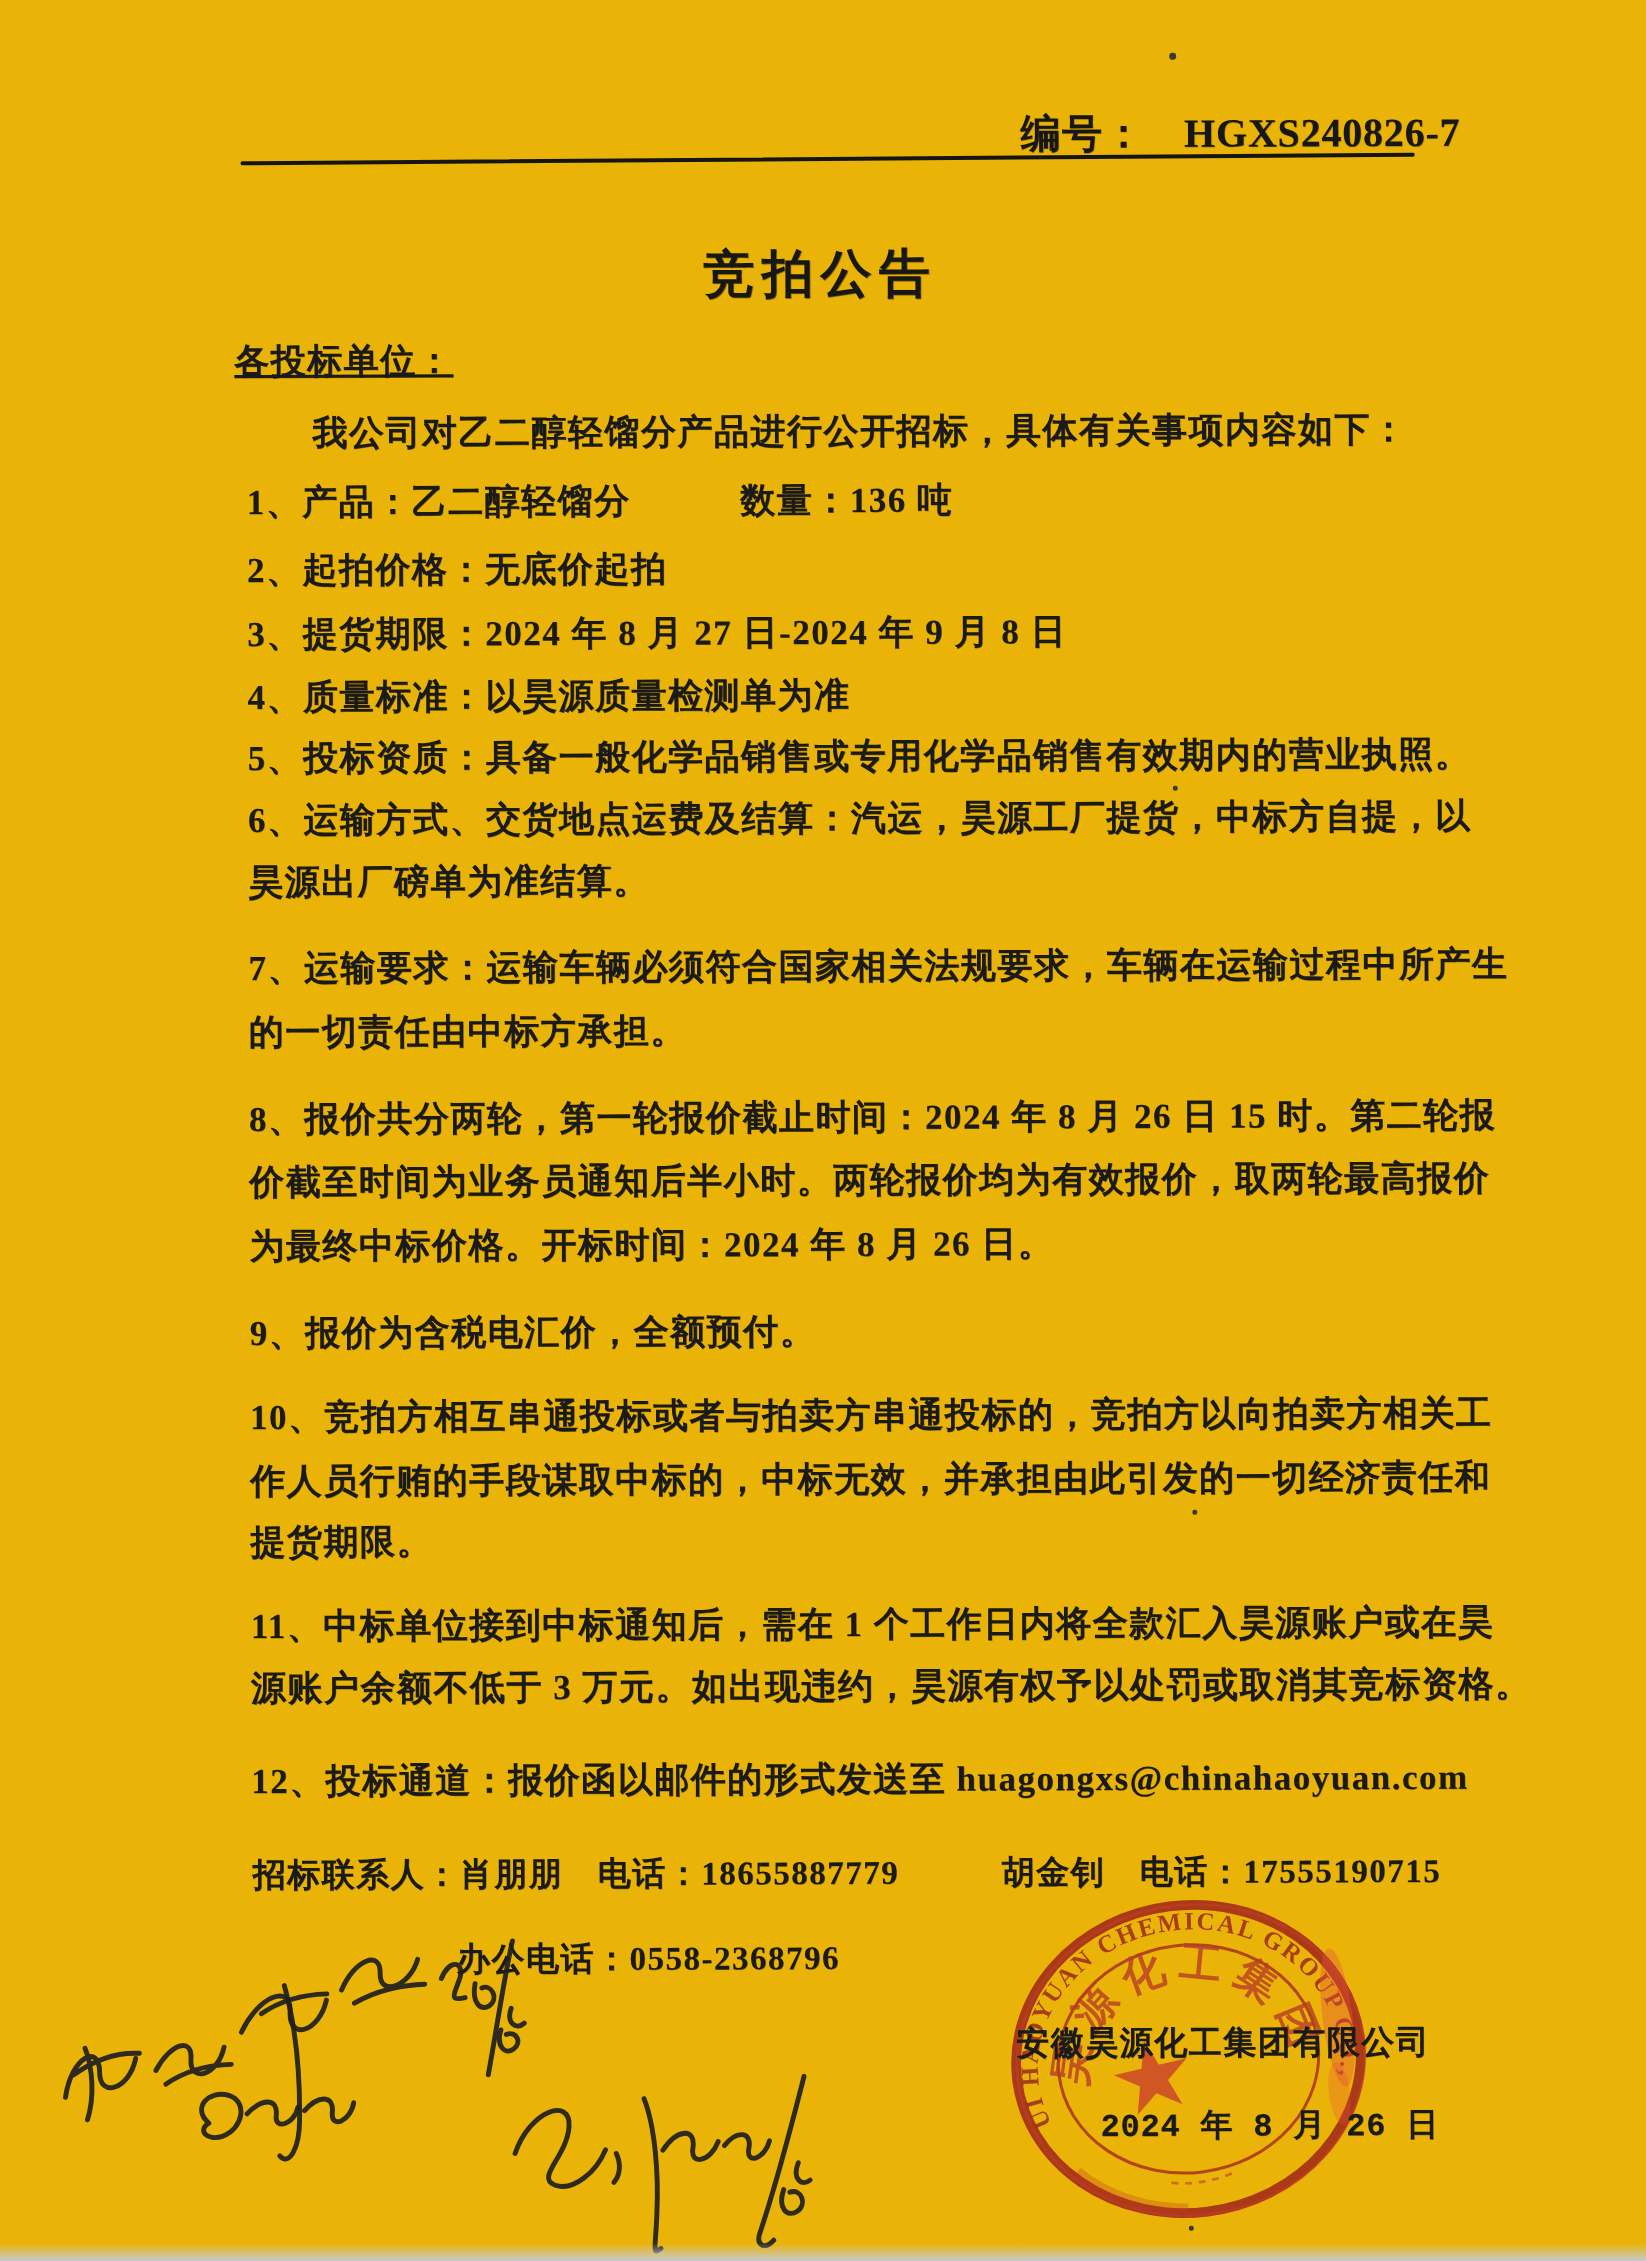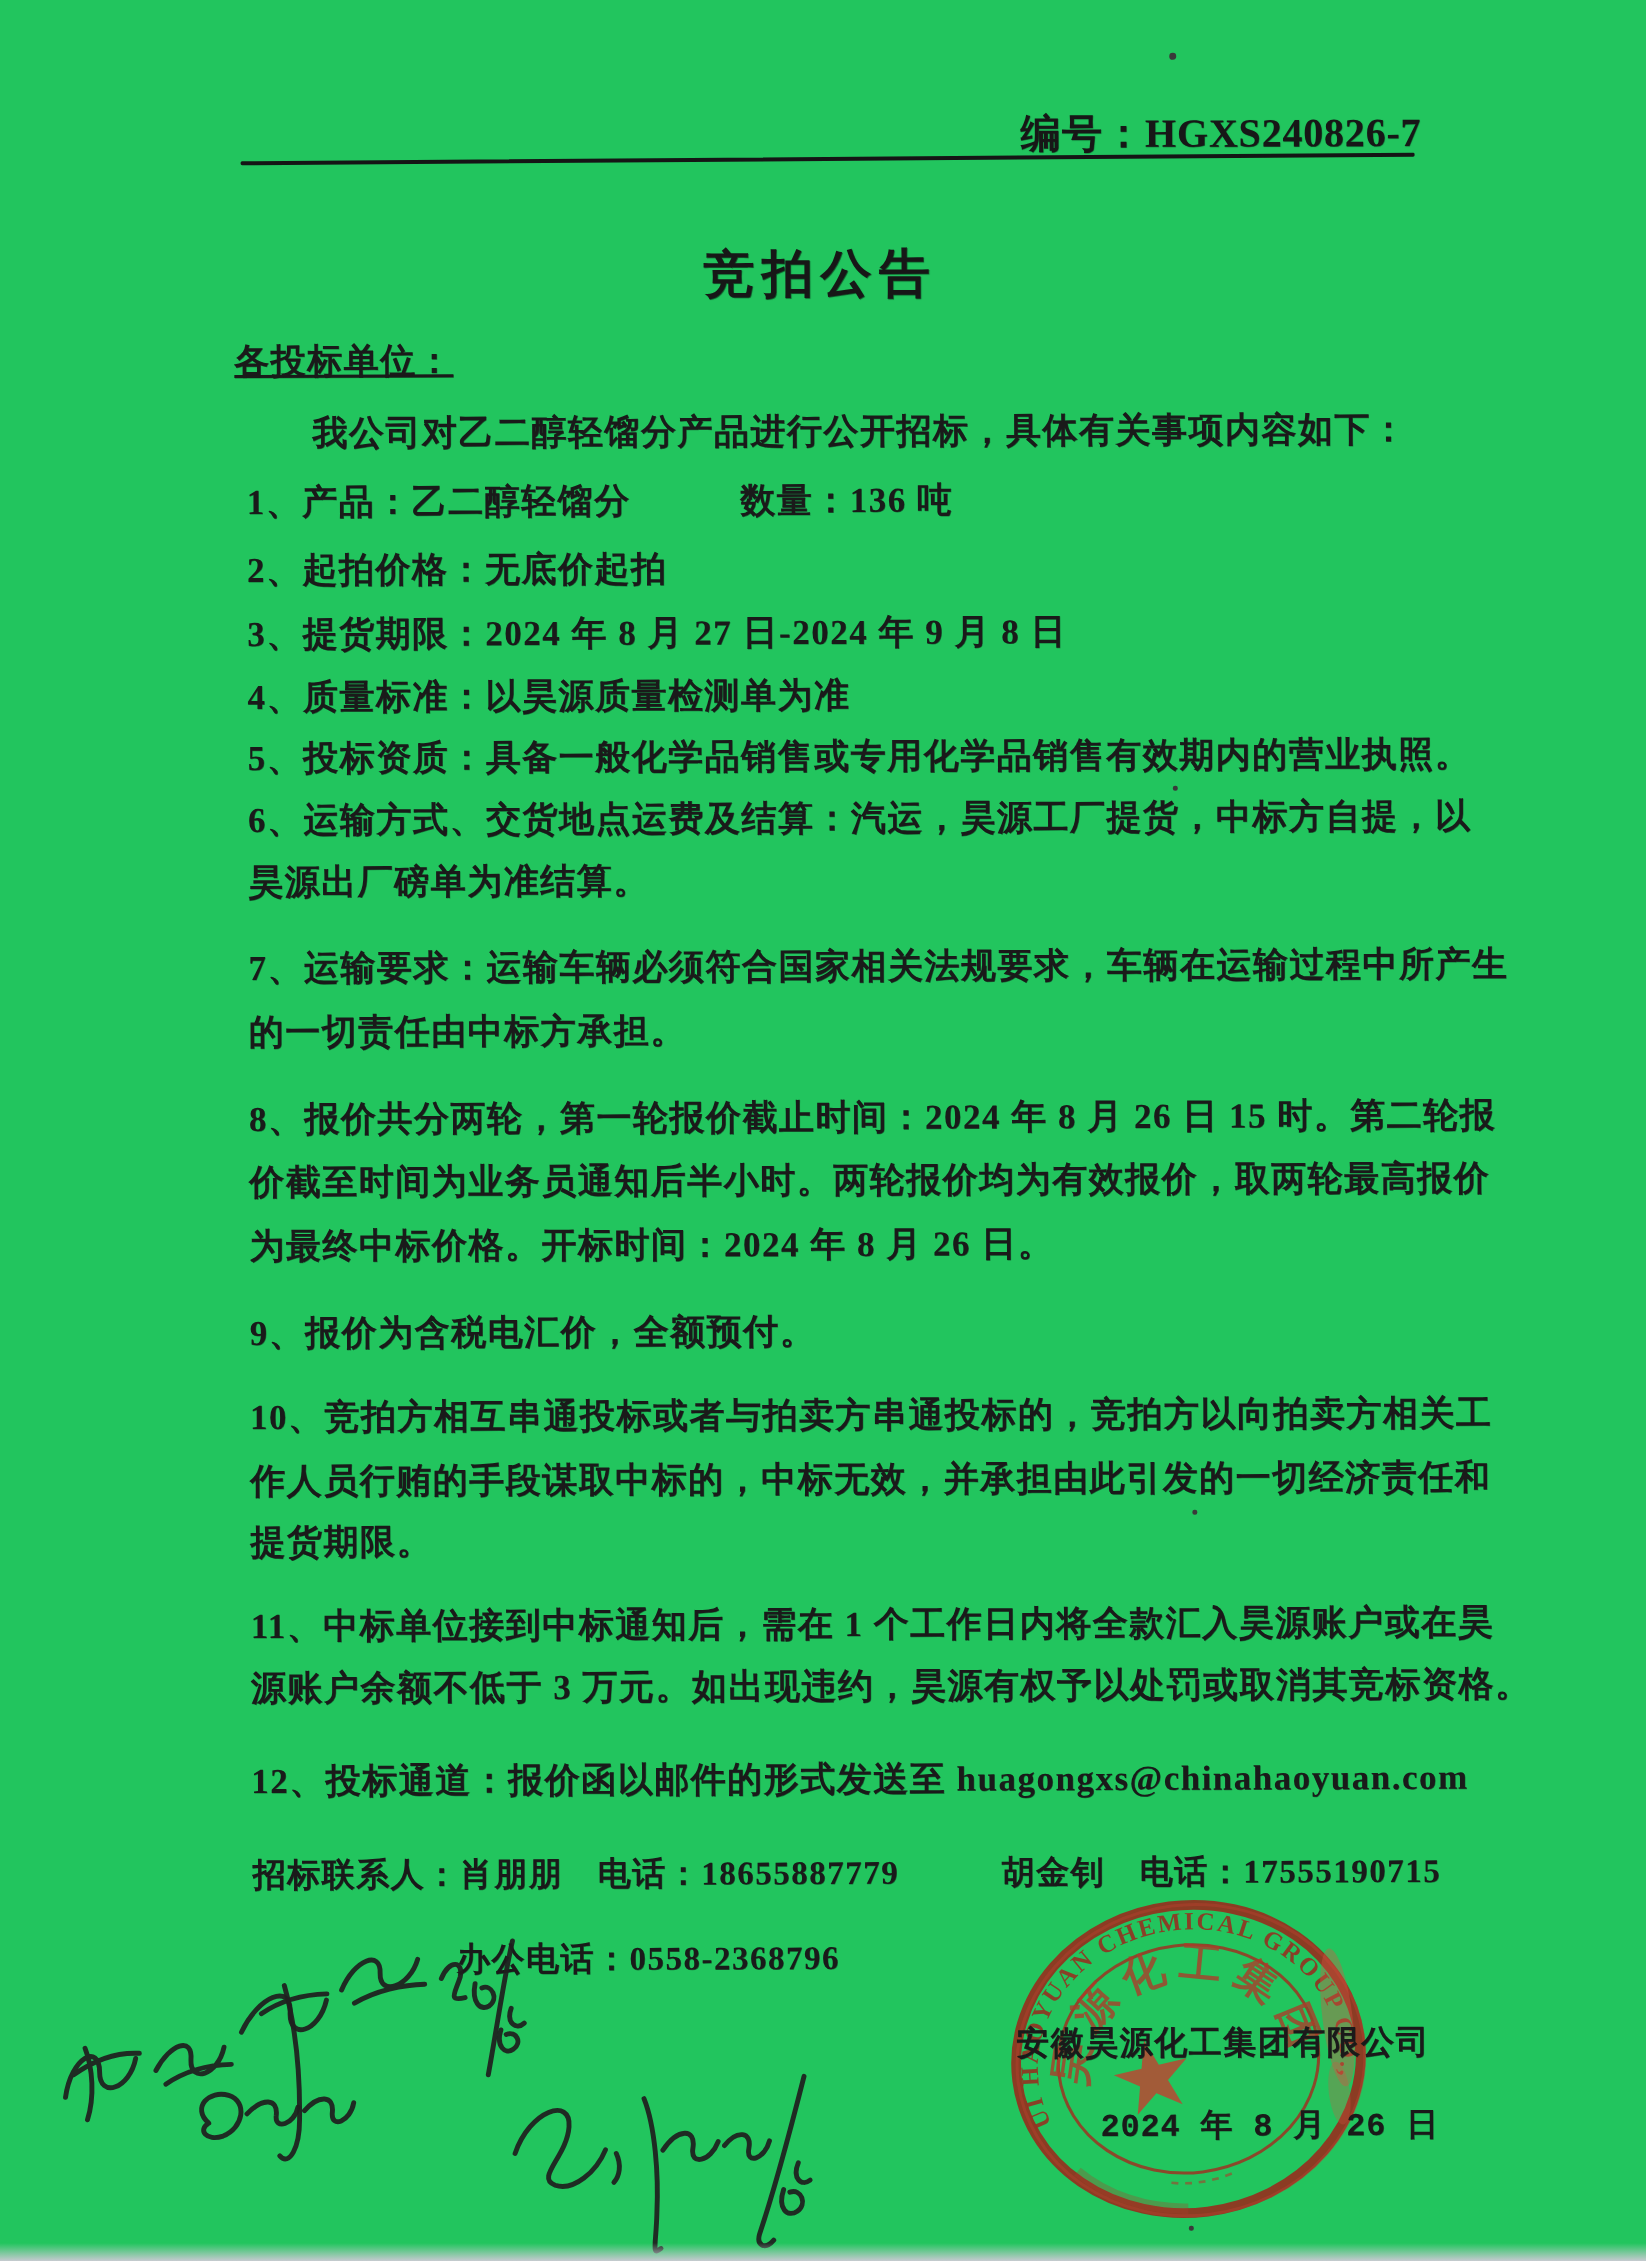--- a/index.html
+++ b/index.html
@@ -1,33 +1,33 @@
 <!DOCTYPE html>
 <html style="font-size:12px"><head>
 <meta charset="utf-8">
 <style>
   html,body{margin:0;padding:0;background:#e8e8e8;}
   #page{
     position:relative;width:1647px;height:2261px;margin:0 auto;
-    background:#22c55e;overflow:hidden;
+    background:#eab308;overflow:hidden;
     font-family:"Liberation Serif","DejaVu Serif",serif;
     color:#171717;
   }
   #scan{position:absolute;inset:0;transform:rotate(-0.2deg);}
   .line{
     position:absolute;white-space:pre;
     font-size:35px;font-weight:700;letter-spacing:1.5px;line-height:44px;
     color:#1a1a1a;text-shadow:0.5px 0.5px 0.6px rgba(10,10,10,.45);
   }
   .docno{
     position:absolute;top:107px;left:1024px;display:flex;align-items:baseline;
     font-size:40px;font-weight:700;letter-spacing:1.5px;
     text-shadow:0.5px 0.5px 0.8px rgba(0,0,0,.5);
   }
-  .docno .val{letter-spacing:0.8px;}
+  .docno .val{margin-left:39px;letter-spacing:0.8px;}
   .rule{
     position:absolute;top:157px;left:244px;width:1174px;height:3.8px;
     background:#151515;transform:rotate(-0.22deg);border-radius:1.5px;
   }
   .title{
     position:absolute;top:240px;left:0;width:1647px;text-align:center;
     font-size:51px;font-weight:700;letter-spacing:7.5px;
     text-shadow:0.8px 0.8px 0.8px rgba(0,0,0,.55);
   }
   .contact{font-size:33px;}

